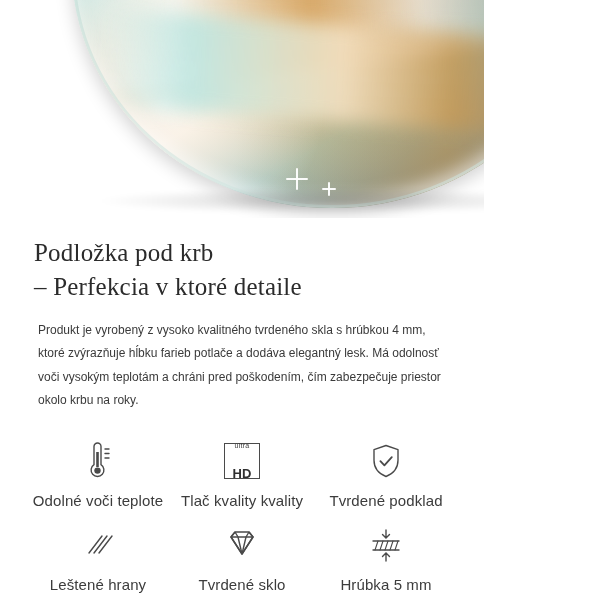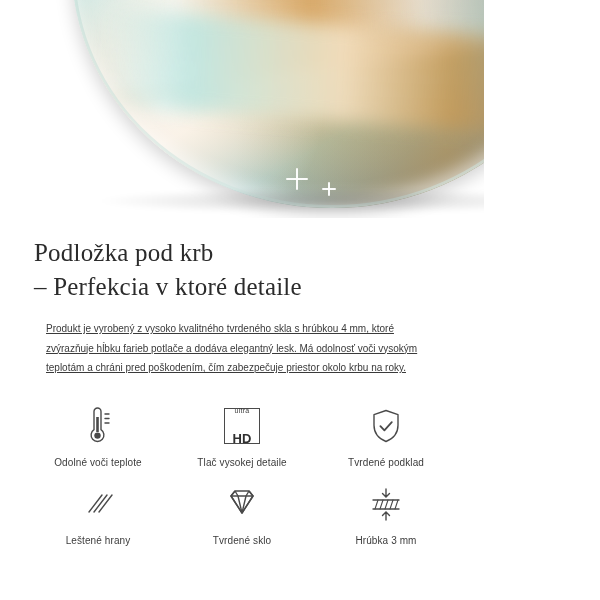--- a/index.html
+++ b/index.html
@@ -107,26 +107,25 @@
     font-family: "Liberation Serif", serif;
     font-size: 25px;
     line-height: 1.34;
     color: #2b2b2b;
     font-weight: 400;
     margin: 0 0 16px 0;
     letter-spacing: 0.2px;
   }
   .title .line2 { display: block; }
   .paragraph {
-    font-size: 10px;
+    font-size: 12px;
     line-height: 1.95;
     color: #3a3a3a;
-    margin: 12px;
+    margin: 4px;
     max-width: 540px;
-    text-decoration: underline;
   }
 
   
   .features {
     margin-top: 26px;
     padding: 0 26px;
     display: grid;
     grid-template-columns: repeat(3, 1fr);
     grid-row-gap: 14px;
   }
@@ -137,21 +136,21 @@
     justify-content: flex-start;
   }
   .feature-icon {
     height: 44px;
     display: flex;
     align-items: center;
     justify-content: center;
   }
   .feature-label {
     margin-top: 9px;
-    font-size: 10px;
+    font-size: 15px;
     color: #3c3c3c;
     text-align: center;
     letter-spacing: 0.1px;
   }
   .ultrahd-box {
     width: 34px;
     height: 34px;
     border: 1.4px solid #4a4a4a;
     display: flex;
     flex-direction: column;
@@ -201,21 +200,21 @@
       <div class="feature-label">Odolné voči teplote</div>
     </div>
 
     <div class="feature">
       <div class="feature-icon">
         <div class="ultrahd-box">
           <div class="u1">ultra</div>
           <div class="u2">HD</div>
         </div>
       </div>
-      <div class="feature-label">Tlač vysokej detaile</div>
+      <div class="feature-label">Tlač kvality kvality</div>
     </div>
 
     <div class="feature">
       <div class="feature-icon">
         <svg width="40" height="42" viewBox="0 0 40 42" fill="none" stroke="#4a4a4a" stroke-width="1.4" stroke-linejoin="round">
           <path d="M20 5.5l12 4.2v10.6c0 8.2-5.4 13.6-12 16.2-6.6-2.6-12-8-12-16.2V9.7z"></path>
           <path d="M14.4 21.2l4 4.2 7.4-8.2" stroke-width="1.8" stroke-linecap="round"></path>
         </svg>
       </div>
       <div class="feature-label">Tvrdené podklad</div>
@@ -245,17 +244,17 @@
     <div class="feature">
       <div class="feature-icon">
         <svg width="44" height="40" viewBox="0 0 44 40" fill="none" stroke="#4a4a4a" stroke-width="1.4" stroke-linecap="round">
           <path d="M22 5v7M18.5 9.5L22 13l3.5-3.5"></path>
           <path d="M9 16h26"></path>
           <path d="M9 25h26"></path>
           <path d="M11 25l3-9M16 25l3-9M21 25l3-9M26 25l3-9M31 25l3-9" stroke-width="1.1"></path>
           <path d="M22 36v-7M18.5 31.5L22 28l3.5 3.5"></path>
         </svg>
       </div>
-      <div class="feature-label">Hrúbka 3 mm</div>
+      <div class="feature-label">Hrúbka 5 mm</div>
     </div>
 
   </div>
 </div>
 
 </body></html>

